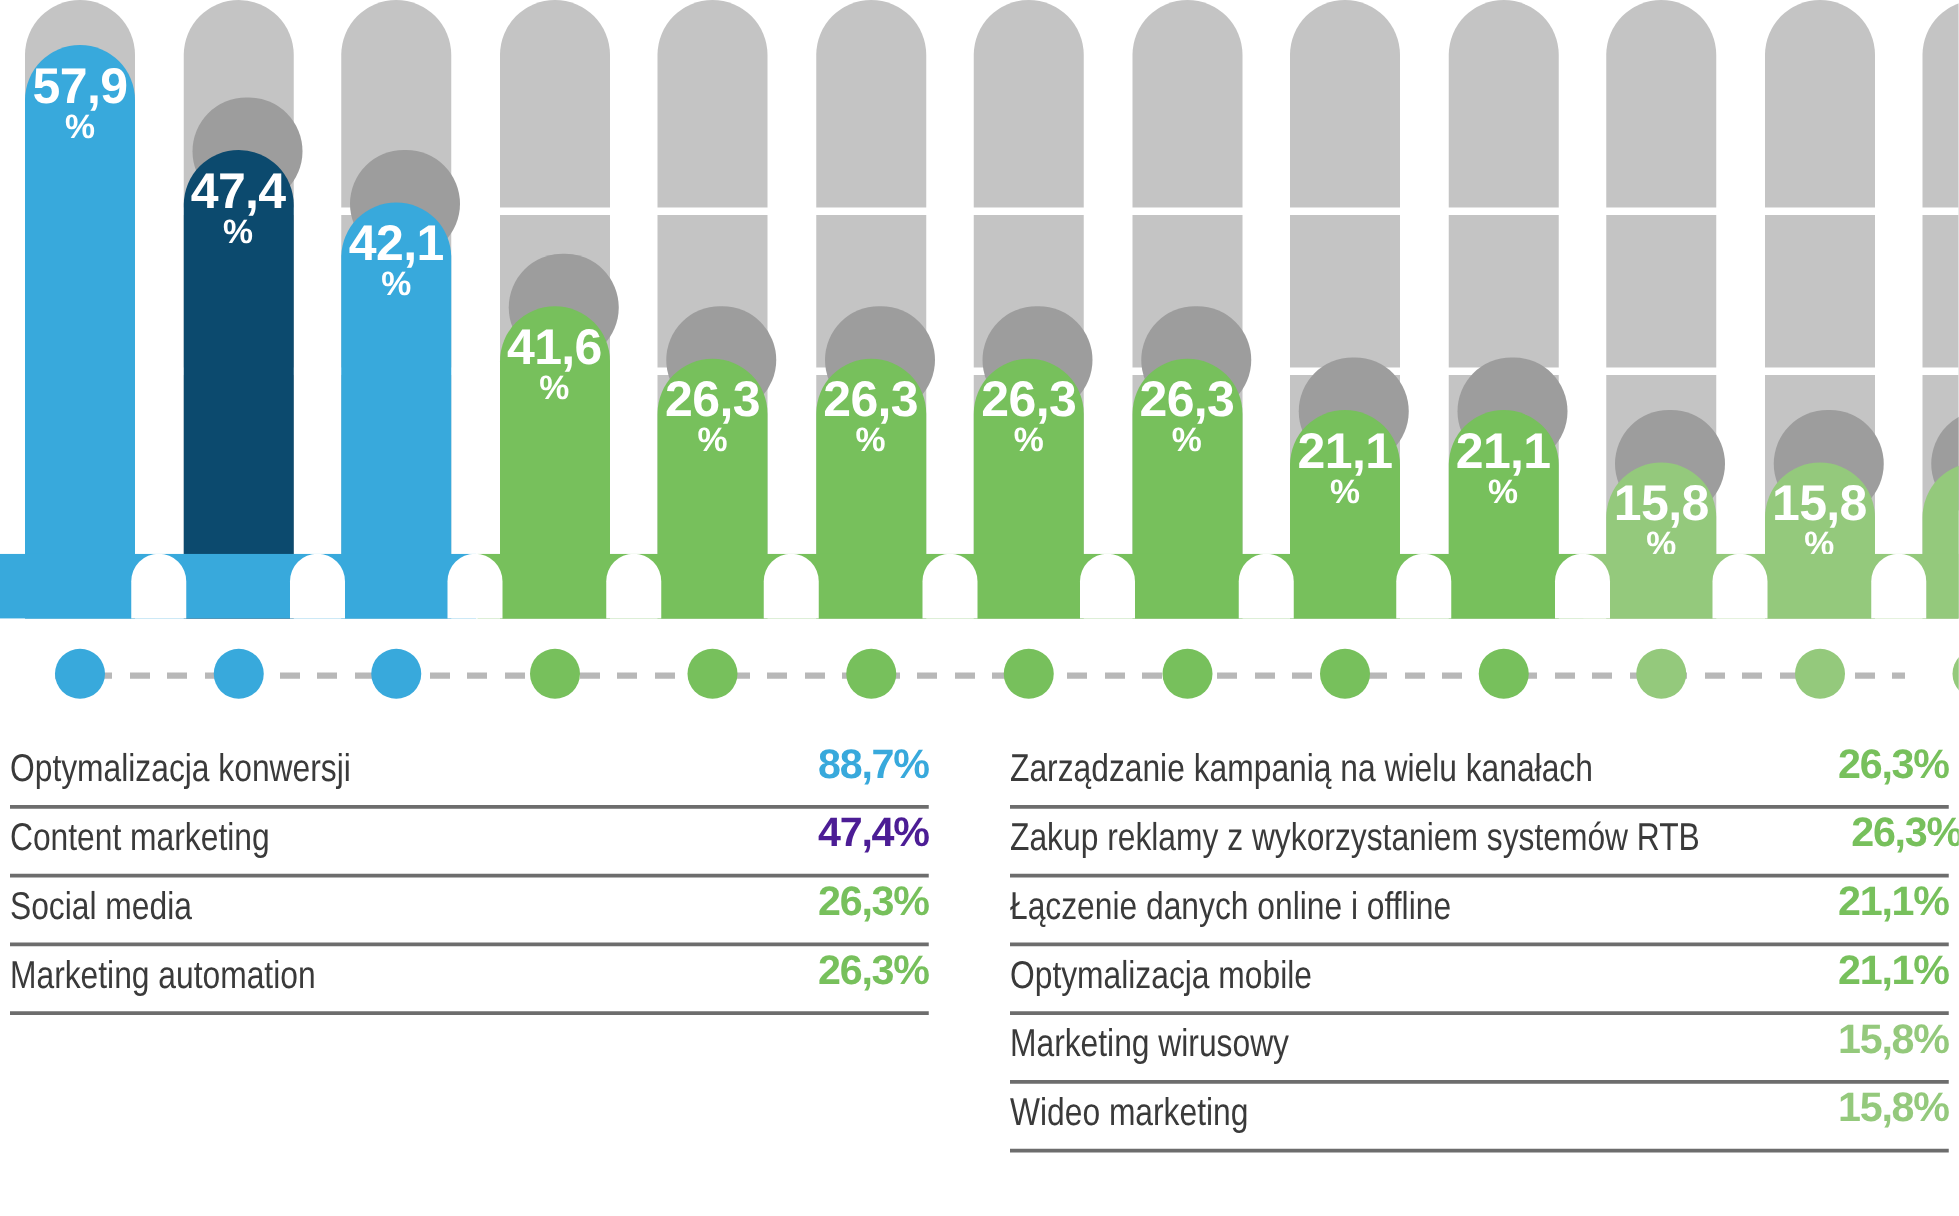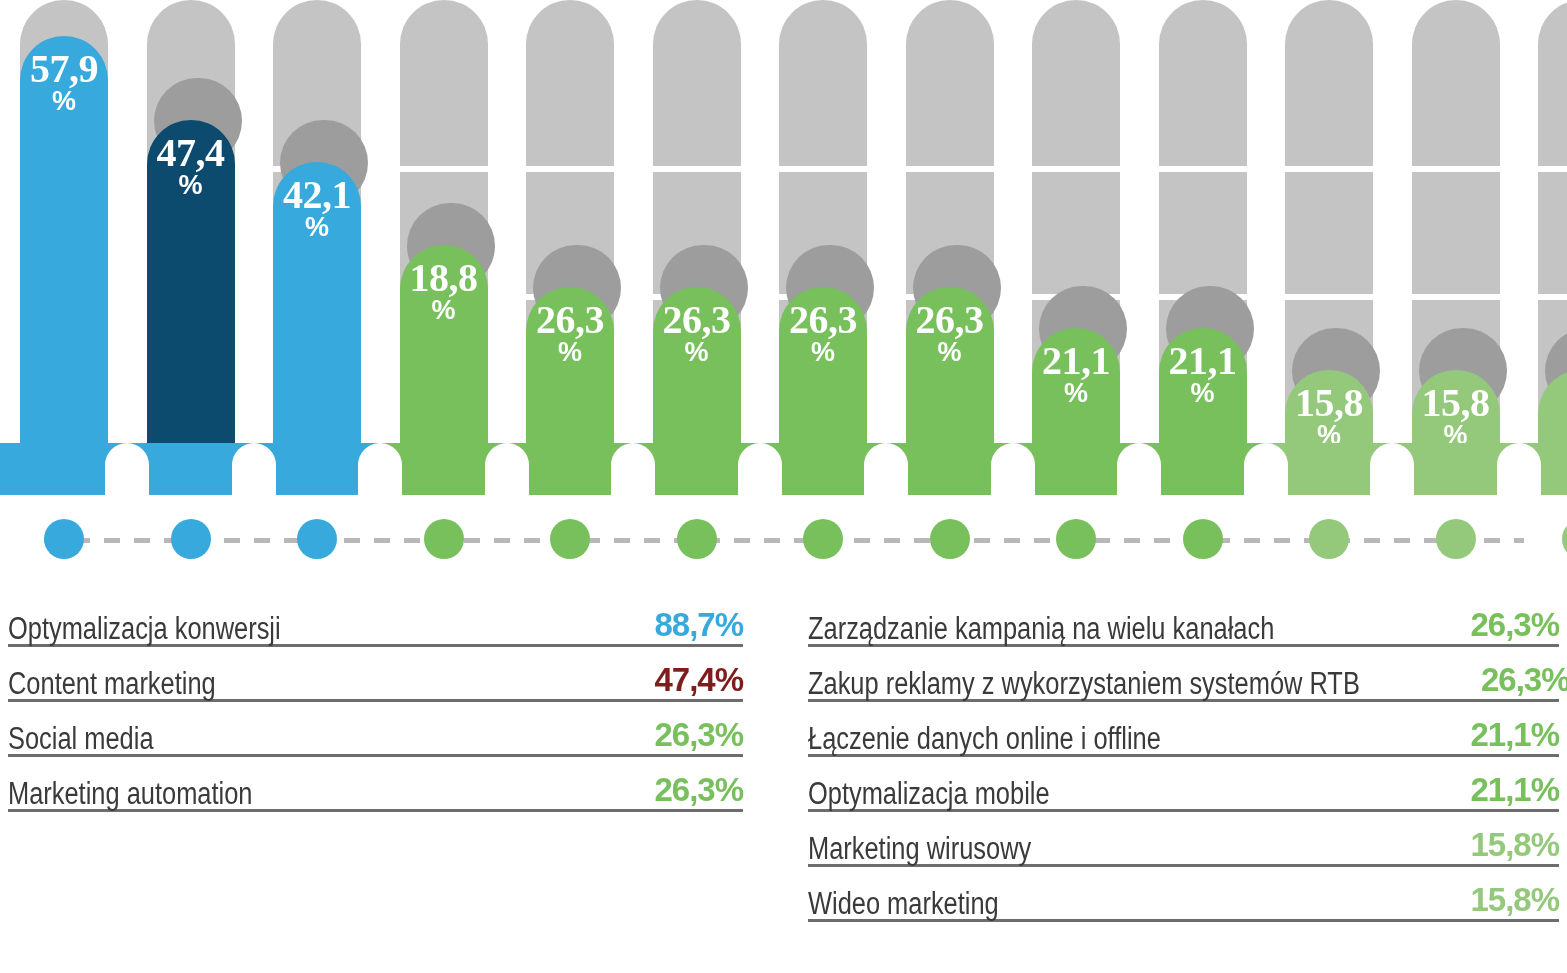--- a/index.html
+++ b/index.html
@@ -17,21 +17,21 @@
   
   .gridline{position:absolute;left:0;width:1567px;height:6px;background:#ffffff;}
 
   .shadowcap{position:absolute;border-radius:50px;background:#9d9d9d;}
 
   .fill{position:absolute;bottom:0;
         border-top-left-radius:50px;border-top-right-radius:50px;
         display:flex;flex-direction:column;align-items:center;}
 
   .fill .v{color:#ffffff;font-weight:bold;font-size:40px;line-height:38px;
-           letter-spacing:-0.5px;margin-top:14px;font-family:Liberation Serif, serif;}
+           letter-spacing:-0.5px;margin-top:14px;font-family:Liberation Sans, sans-serif;}
   .fill .pc{color:#ffffff;font-weight:bold;font-size:27px;line-height:26px;
             font-family:"Liberation Sans",sans-serif;}
 
   
   #baseline{position:absolute;left:0;bottom:0;width:1567px;height:52px;overflow:hidden;}
   .baseseg{position:absolute;bottom:0;height:52px;}
   .notch{position:absolute;bottom:0;width:44px;height:52px;background:#ffffff;
          border-top-left-radius:26px;border-top-right-radius:26px;}
 
   
@@ -41,21 +41,21 @@
   .dot{position:absolute;width:40px;height:40px;border-radius:50%;top:24px;}
 
   
   #legend{position:absolute;left:0;top:592px;width:1567px;height:381px;}
   .col{position:absolute;top:0;}
   .col.left{left:8px;width:735px;}
   .col.right{left:808px;width:751px;}
 
   .lrow{display:flex;align-items:flex-end;justify-content:space-between;
         border-bottom:3px solid #6d6d6d;height:55px;box-sizing:border-box;
-        padding-bottom:0;}
+        padding-bottom:14px;}
   .lrow .lbl{color:#3a3a3a;font-size:31px;line-height:31px;white-space:nowrap;
              font-family:"Liberation Sans Narrow","Liberation Sans",sans-serif;
              transform:scaleX(0.82);transform-origin:left bottom;}
   .lrow .val{font-size:33px;font-weight:bold;white-space:nowrap;
              font-family:"Liberation Sans",sans-serif;letter-spacing:-1px;}
 </style>
 </head>
 <body>
 
 <div id="stage">
@@ -90,21 +90,21 @@
           <div class="v">47,4</div>
           <div class="pc">%</div>
         </div>
         <div class="shadowcap" style="left: 280px; width: 88px; height: 86px; bottom: 289px;"></div>
         <div class="fill" style="left: 273px; width: 88px; height: 333px; background: rgb(56, 169, 220);">
           <div class="v">42,1</div>
           <div class="pc">%</div>
         </div>
         <div class="shadowcap" style="left: 406.5px; width: 88px; height: 86px; bottom: 206px;"></div>
         <div class="fill" style="left: 399.5px; width: 88px; height: 250px; background: rgb(119, 192, 92);">
-          <div class="v">18,8</div>
+          <div class="v">41,6</div>
           <div class="pc">%</div>
         </div>
         <div class="shadowcap" style="left: 533px; width: 88px; height: 86px; bottom: 164px;"></div>
         <div class="fill" style="left: 526px; width: 88px; height: 208px; background: rgb(119, 192, 92);">
           <div class="v">26,3</div>
           <div class="pc">%</div>
         </div>
         <div class="shadowcap" style="left: 659.5px; width: 88px; height: 86px; bottom: 164px;"></div>
         <div class="fill" style="left: 652.5px; width: 88px; height: 208px; background: rgb(119, 192, 92);">
           <div class="v">26,3</div>
@@ -182,21 +182,21 @@
   </div>
 
   <div id="legend">
     <div class="col left" id="legend-left">
         <div class="lrow">
           <div class="lbl">Optymalizacja konwersji</div>
           <div class="val" style="color: rgb(56, 169, 220);">88,7%</div>
         </div>
         <div class="lrow">
           <div class="lbl">Content marketing</div>
-          <div class="val" style="color: #7f1d1d;">47,4%</div>
+          <div class="val" style="color: #4c1d95;">47,4%</div>
         </div>
         <div class="lrow">
           <div class="lbl">Social media</div>
           <div class="val" style="color: rgb(119, 192, 92);">26,3%</div>
         </div>
         <div class="lrow">
           <div class="lbl">Marketing automation</div>
           <div class="val" style="color: rgb(119, 192, 92);">26,3%</div>
         </div>
       </div>

